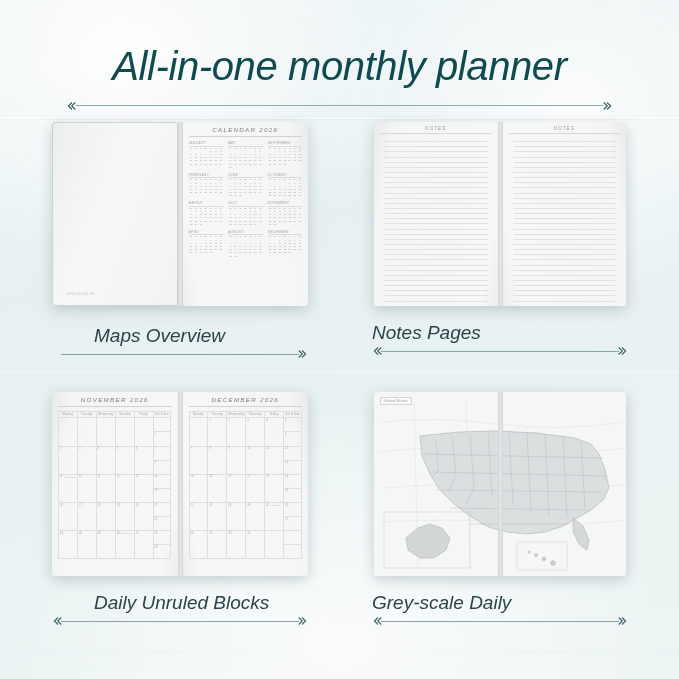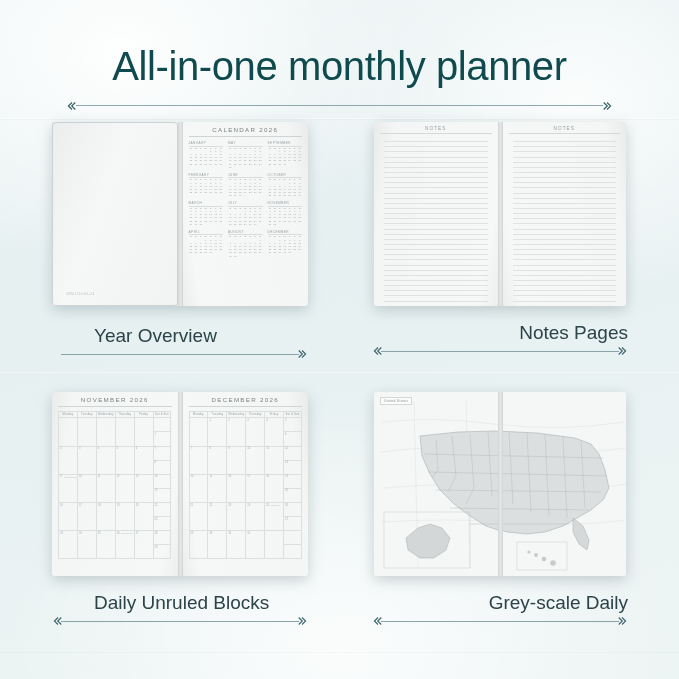--- a/index.html
+++ b/index.html
@@ -9,20 +9,21 @@
     background:#eef4f4;
     position:relative;
   }
   #stage{
     position:absolute;inset:0;
     background:
       radial-gradient(ellipse 60% 45% at 18% 8%, rgba(255,255,255,0.95), rgba(255,255,255,0) 70%),
       radial-gradient(ellipse 55% 40% at 85% 15%, rgba(255,255,255,0.85), rgba(255,255,255,0) 70%),
       radial-gradient(ellipse 70% 50% at 50% 95%, rgba(255,255,255,0.8), rgba(255,255,255,0) 70%),
       linear-gradient(165deg,#eef5f5 0%,#e6f0f1 35%,#e9f2f2 60%,#edf4f4 100%);
+    font-style: italic;
   }
   
   .grain{position:absolute;left:0;right:0;height:1px;background:rgba(255,255,255,0.55);}
   .grain.d{background:rgba(180,200,202,0.22);}
 
   .title{
     position:absolute;left:0;right:0;top:44px;
     text-align:center;
     font-size:40px;
     letter-spacing:-0.4px;
@@ -95,21 +96,21 @@
   
   .mapwrap{position:absolute;inset:0;overflow:hidden;}
   .mapwrap svg{position:absolute;left:0;top:0;}
   .maptitle{position:absolute;left:6px;top:5px;font-size:3.4px;color:#8d9395;
     letter-spacing:0.3px;border:0.4px solid #d3d7d8;padding:1px 3px;background:rgba(255,255,255,0.7);}
 
   
   .cap{position:absolute;}
   .cap .txt{font-size:19px;color:#2c4348;white-space:nowrap;line-height:22px;}
   .cap.left-al .txt{text-align:left;padding-left:42px;}
-  .cap.center-al .txt{text-align:right;}
+  .cap.center-al .txt{text-align:left;}
   .cap .rule{position:relative;height:11px;margin-top:2px;}
   .cap .rule .ln{position:absolute;left:9px;right:9px;top:5px;height:1px;background:#8aa3a6;}
 </style>
 </head>
 <body>
 
 <div id="stage">
 
   <div class="grain" style="top:118px;"></div>
   <div class="grain d" style="top:119px;opacity:.5;"></div>
@@ -681,21 +682,21 @@
                   <span>31</span>
                 </div>
               </div>
             </div>
         </div>
       </div>
     </div>
   </div>
 
   <div class="cap left-al" style="left:52px;top:325px;width:256px;">
-    <div class="txt">Year Overview</div>
+    <div class="txt">Maps Overview</div>
     <div class="rule">
       <div class="ln"></div>
       <div class="chev" style="right:0;">
         <svg width="11" height="10" viewBox="0 0 11 10">
             <path d="M5 1.5 L8.6 5 L5 8.5 M1.7 1.5 L5.3 5 L1.7 8.5" fill="none" stroke="#39636a" stroke-width="1.1"></path>
           </svg>
       </div>
     </div>
   </div>
 

